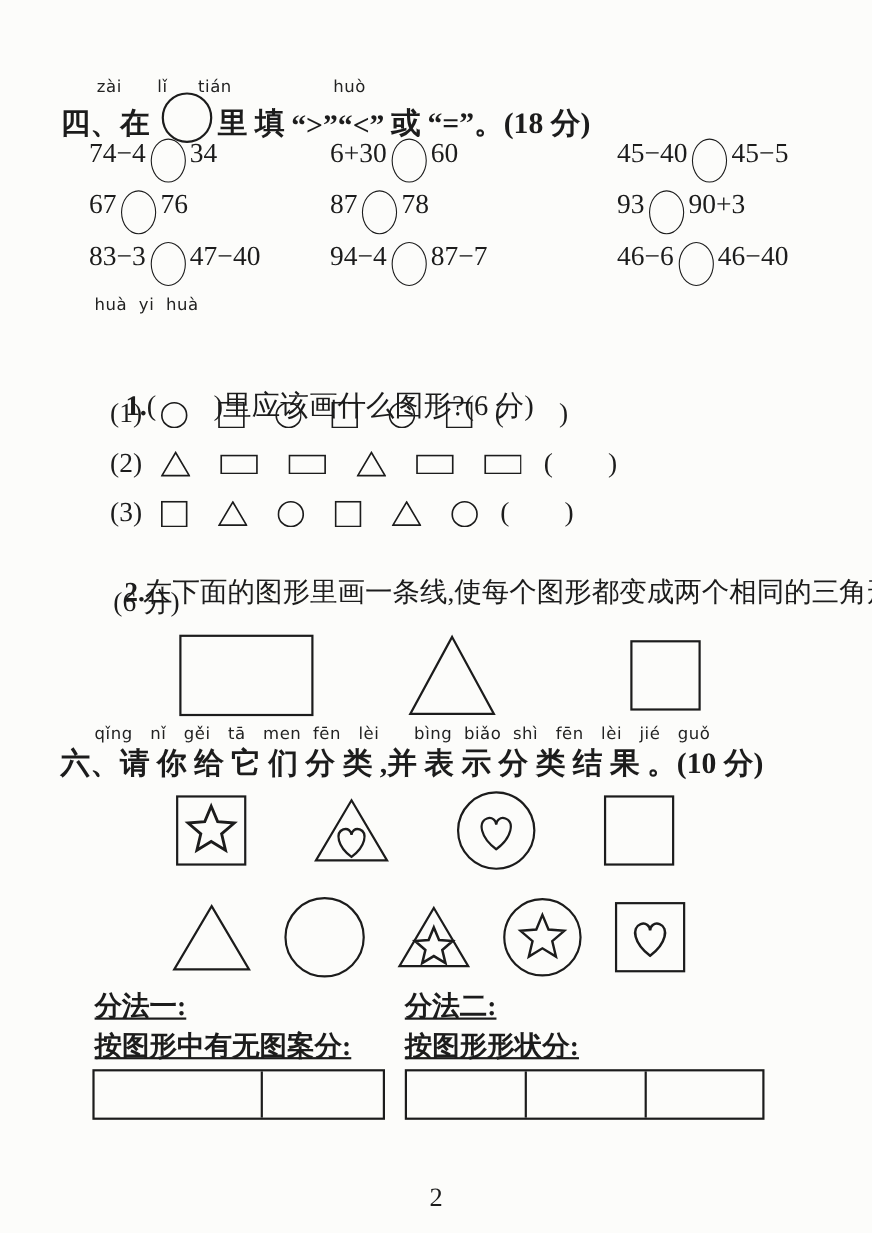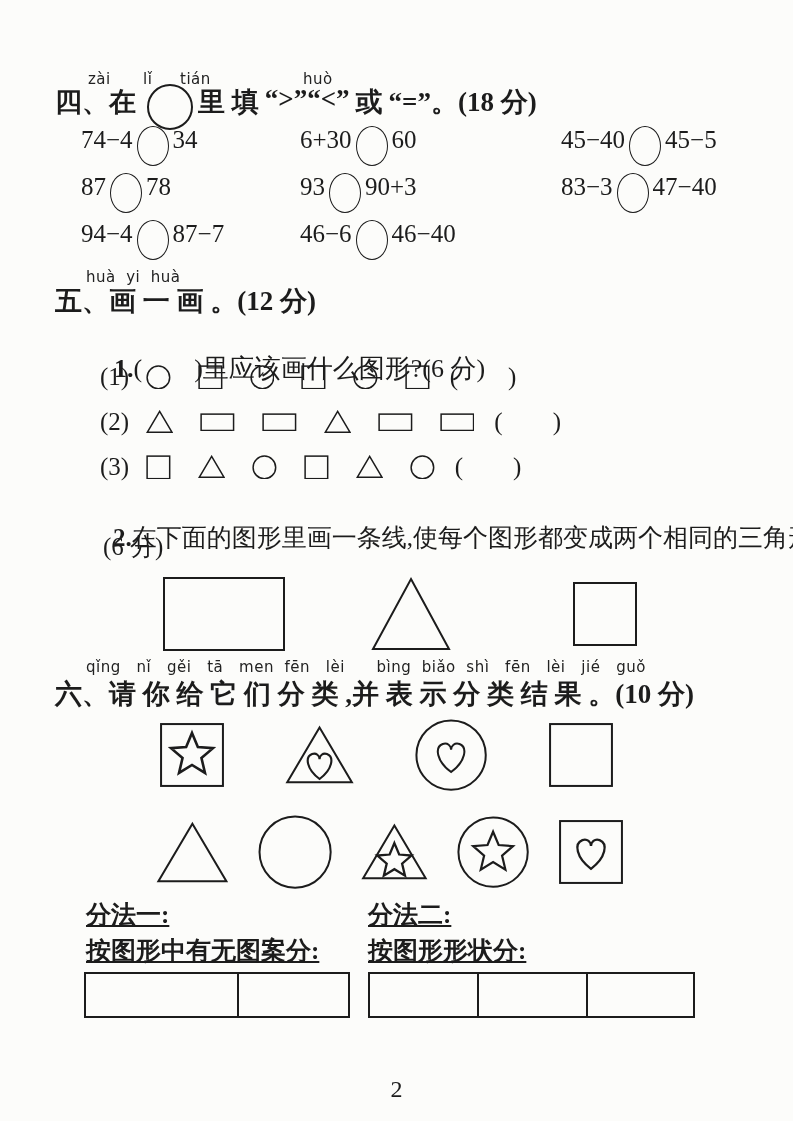--- a/index.html
+++ b/index.html
@@ -9,21 +9,21 @@
     background:#fcfcfa; color:#1c1c1c; overflow:hidden;
     font-family:"Liberation Serif","DejaVu Serif",serif;
   }
   .abs{position:absolute;}
   .pinyin{
     font-family:"DejaVu Sans","Liberation Sans",sans-serif;
     font-size:15px; color:#222; white-space:pre; letter-spacing:0.5px;
   }
   .pinyin span{position:absolute; top:0;text-align:center;}
   
-  .s4-title{top:84px; left:55px; display:flex; align-items:flex-start; font-size:27px; font-weight:600; white-space:pre;}
+  .s4-title{top:84px; left:55px; display:flex; align-items:flex-end; font-size:27px; font-weight:600; white-space:pre;}
   .big-circle{display:inline-block; width:42px; height:42px; border:2px solid #1c1c1c; border-radius:50%; margin:0 5px;}
   .s4-title .seg{margin-right:6px;}
   
   .cmp-grid{top:126px; left:81px; width:680px; display:grid;
     grid-template-columns:219px 261px 200px; grid-auto-rows:47px; font-size:25px;}
   .cmp{display:flex; align-items:flex-start;}
   .cmp-circle{display:inline-block; width:30px; height:38px; border:1.8px solid #1c1c1c; border-radius:50%; margin:0 4px; flex:none;}
   .expr{white-space:pre;}
   
   .s5-title{top:283px; left:55px; font-size:27px; font-weight:600; white-space:pre;}
@@ -78,20 +78,25 @@
         <span class="expr">6+30</span>
         <span class="cmp-circle"></span>
         <span class="expr">60</span>
       </div>
     <div class="cmp">
         <span class="expr">45−40</span>
         <span class="cmp-circle"></span>
         <span class="expr">45−5</span>
       </div>
     <div class="cmp">
+        <span class="expr">67</span>
+        <span class="cmp-circle"></span>
+        <span class="expr">76</span>
+      </div>
+    <div class="cmp">
         <span class="expr">87</span>
         <span class="cmp-circle"></span>
         <span class="expr">78</span>
       </div>
     <div class="cmp">
         <span class="expr">93</span>
         <span class="cmp-circle"></span>
         <span class="expr">90+3</span>
       </div>
     <div class="cmp">
@@ -105,21 +110,20 @@
         <span class="expr">87−7</span>
       </div>
     <div class="cmp">
         <span class="expr">46−6</span>
         <span class="cmp-circle"></span>
         <span class="expr">46−40</span>
       </div>
   </div>
 
   <div class="abs pinyin" style="top:268px; left:86px;">huà  yi  huà</div>
-  <div class="abs s5-title">五、画 一 画 。(12 分)</div>
 
   <div class="abs q-line" style="top:321px; left:88px;">
     <span class="q-label">1.</span><span>(        )里应该画什么图形?(6 分)</span>
   </div>
 
   <div class="abs pattern-row" style="top:358px;">
     <span class="plabel">(1)</span>
     <span class="shapes">
         <span class="shape">
           <svg width="24.8" height="24.8" viewBox="0 0 40 40" fill="none" stroke="#1c1c1c" stroke-width="2.42" stroke-linejoin="miter">

